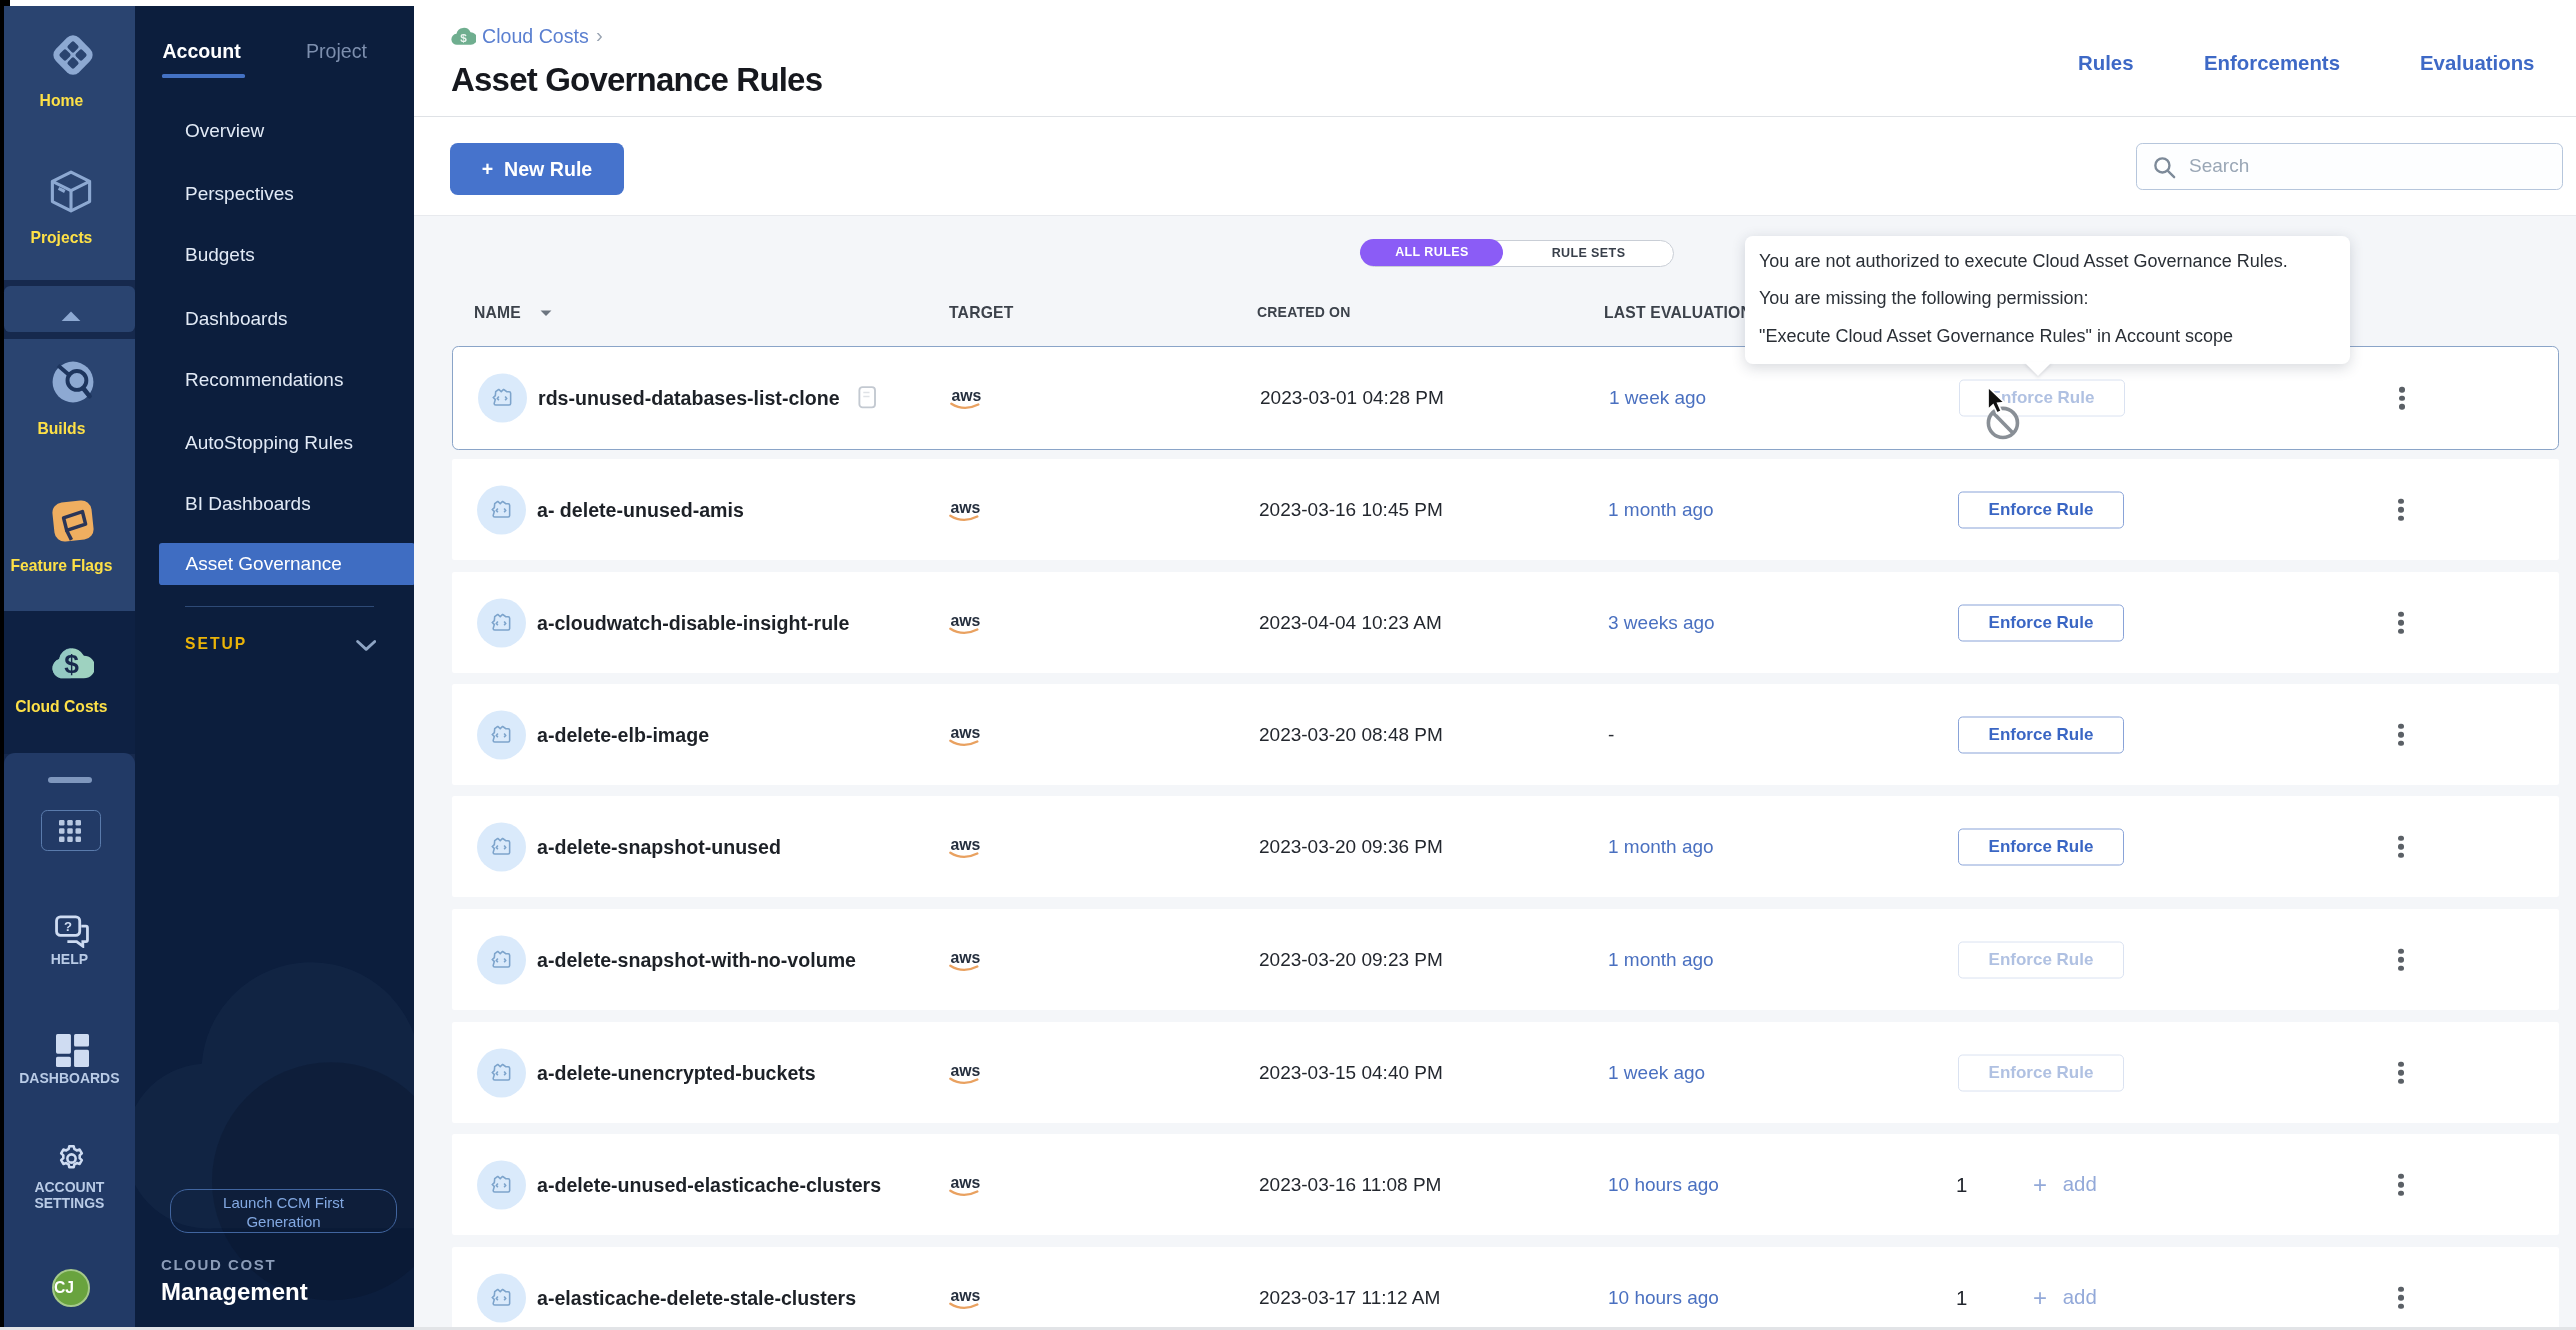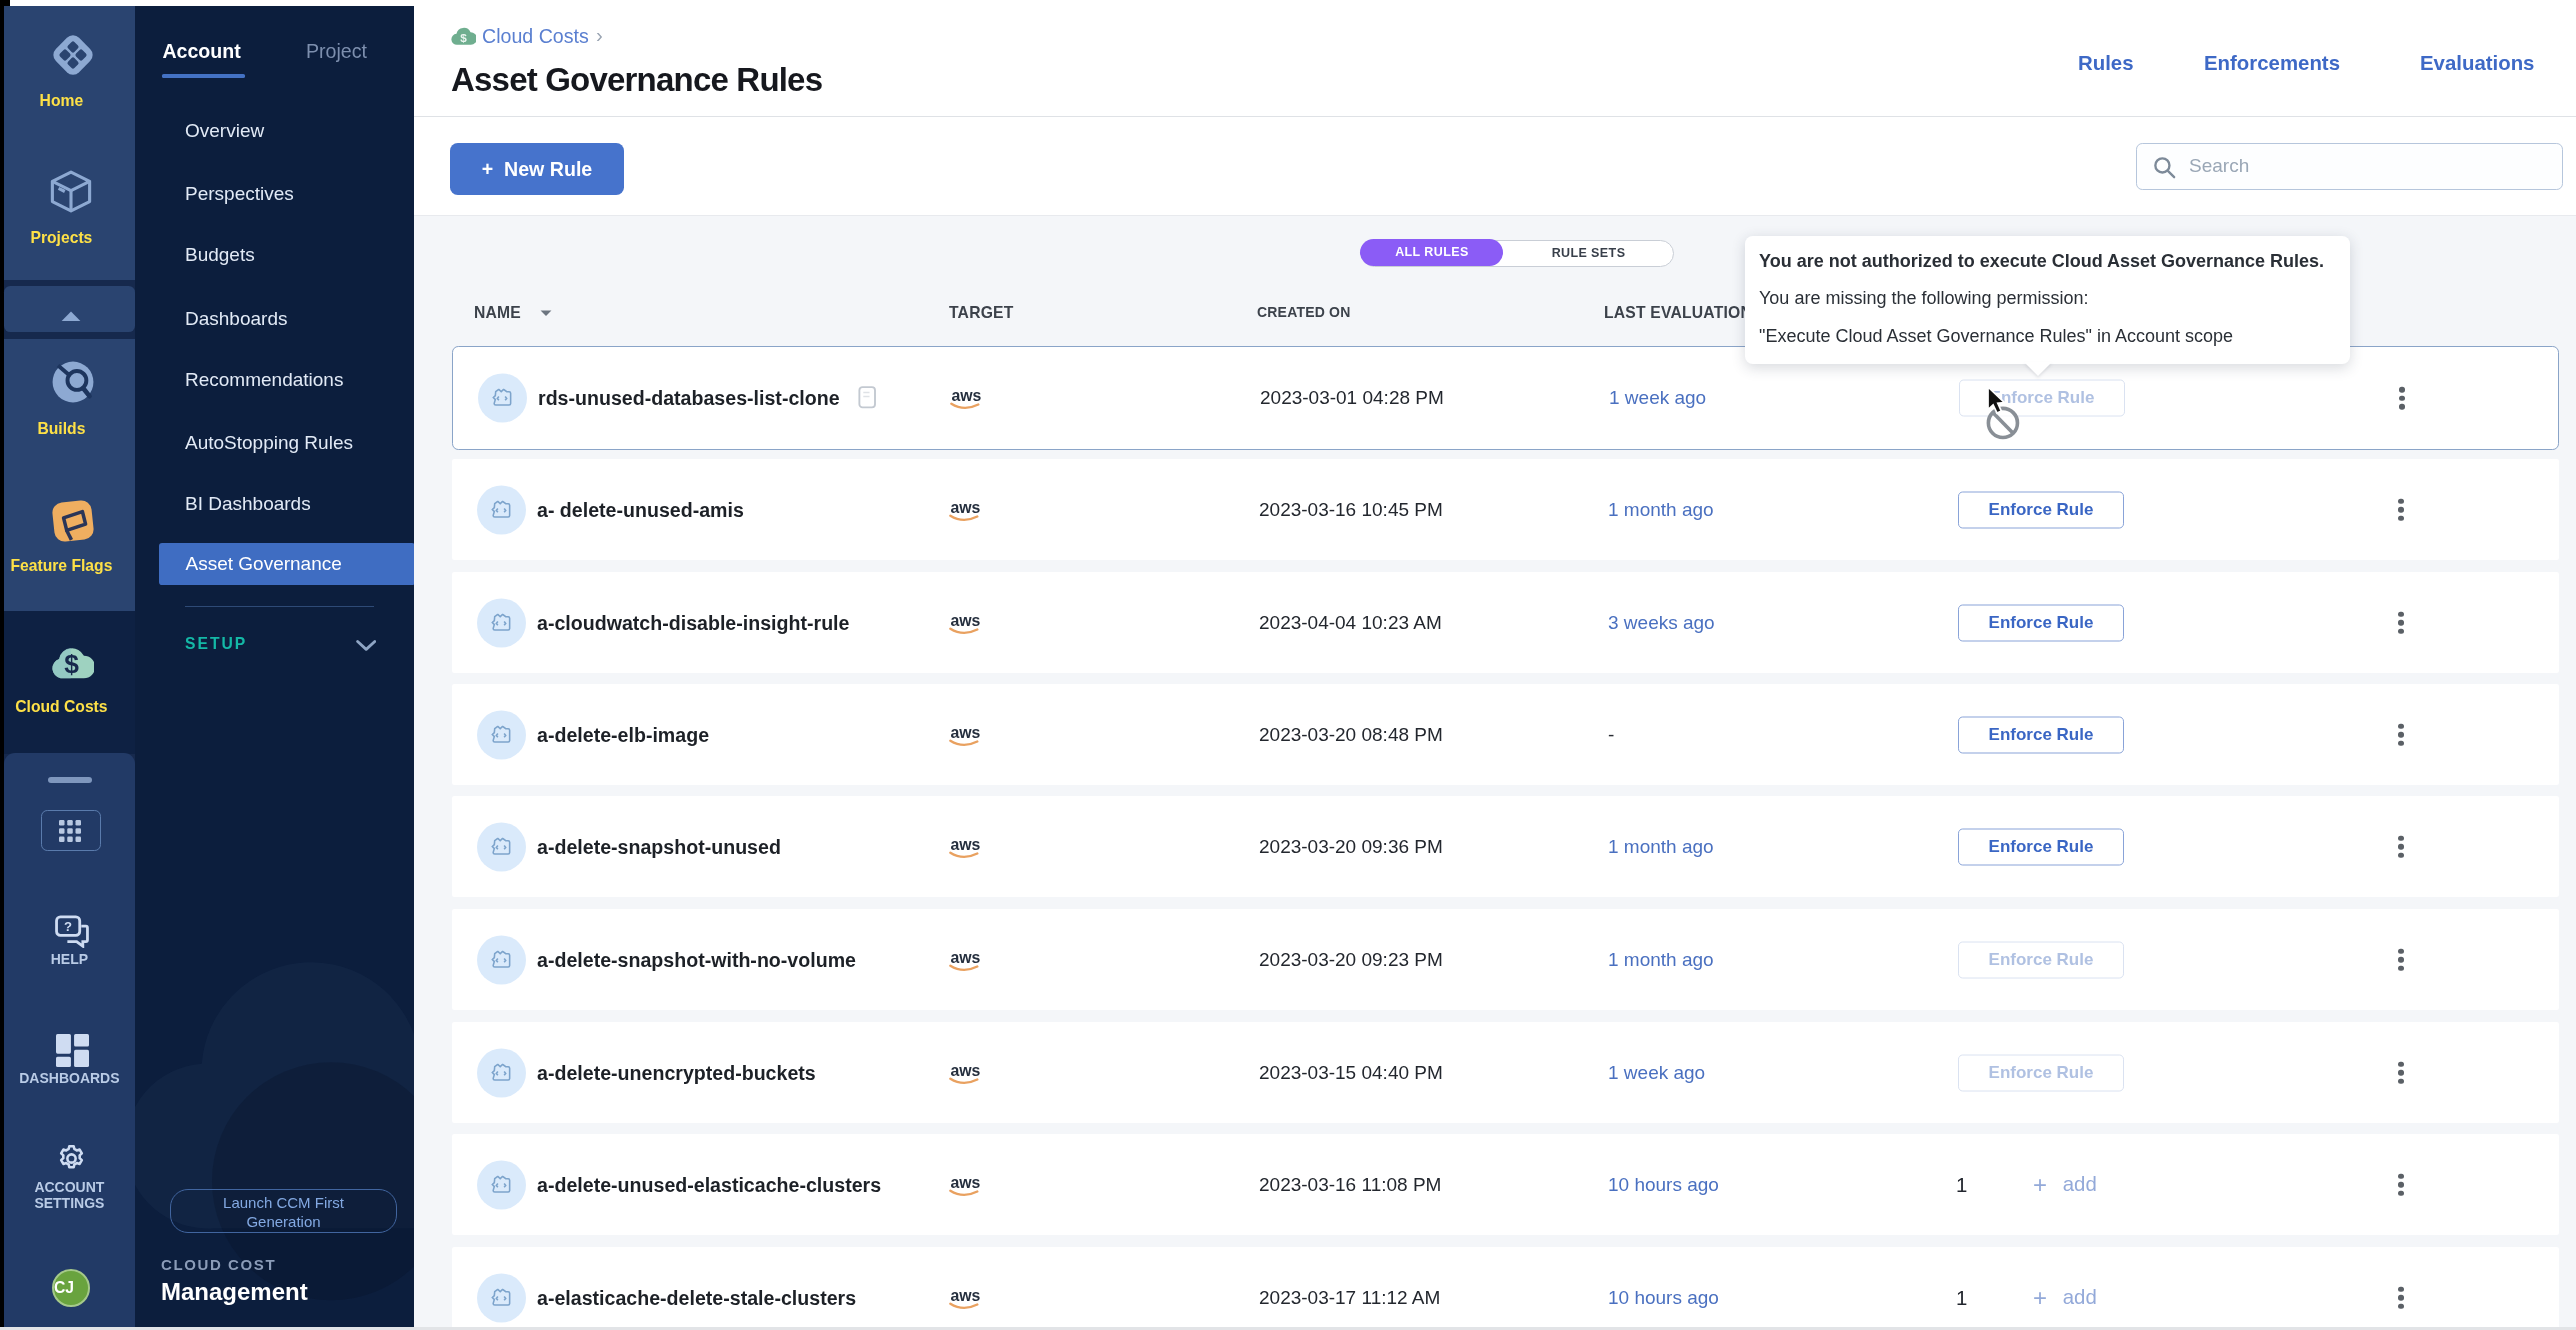--- a/index.html
+++ b/index.html
@@ -146,21 +146,21 @@
   <div class="abs" style="left:171px;top:34px;font-size:19.6px;color:#7d8fae;">Project</div>
   <div class="menu-item" style="top:114px;">Overview</div>
   <div class="menu-item" style="top:177px;">Perspectives</div>
   <div class="menu-item" style="top:238px;">Budgets</div>
   <div class="menu-item" style="top:302px;">Dashboards</div>
   <div class="menu-item" style="top:363px;">Recommendations</div>
   <div class="menu-item" style="top:426px;">AutoStopping Rules</div>
   <div class="menu-item" style="top:487px;">BI Dashboards</div>
   <div class="menu-item active" style="top:537px;height:42px;line-height:42px;padding-left:27px;">Asset Governance</div>
   <div class="abs" style="left:50px;top:600px;width:189px;height:0.8px;background:#2e4a76;"></div>
-  <div class="abs" style="left:50px;top:629px;font-size:15.7px;font-weight:bold;letter-spacing:2px;color:#14b8a6;">SETUP</div>
+  <div class="abs" style="left:50px;top:629px;font-size:15.7px;font-weight:bold;letter-spacing:2px;color:#eab308;">SETUP</div>
   <svg class="abs" style="left:221px;top:634px;" width="20.4" height="11.7" viewBox="0 0 26 15">
       <path d="M2 2 L13 12 L24 2" fill="none" stroke="#8fa5c4" stroke-width="3.6" stroke-linecap="round" stroke-linejoin="round"></path>
     </svg>
   <svg class="abs" style="left:0px;top:862px;" width="280" height="469" viewBox="0 0 357 599">
     <path d="M100 460 A105 105 0 0 1 85 250 A140 140 0 0 1 357 215 L357 460 Z" fill="rgba(115,155,205,0.05)"></path>
     <circle cx="250" cy="400" r="152" fill="rgba(8,16,34,0.26)"></circle>
   </svg>
   <div class="abs" style="left:26px;top:1183px;width:227px;height:44px;border:1.6px solid #41659f;border-radius:18px;text-align:center;color:#83a9e2;font-size:15px;line-height:19.6px;padding-top:2.3px;margin-left:9px;">Launch CCM First<br>Generation</div>
   <div class="abs" style="left:26px;top:1250px;font-size:15px;font-weight:bold;letter-spacing:1.6px;color:#8b9cb8;">CLOUD COST</div>
   <div class="abs" style="left:26px;top:1272px;font-size:24px;font-weight:bold;color:#fff;">Management</div>
@@ -437,21 +437,21 @@
             <i></i>
             <i></i>
             <i></i>
           </span>
       </div>
     </div>
     <div id="overlay">
 
       <div class="abs" style="left:1331px;top:20.4px;width:605px;height:128px;background:#fff;border-radius:7.8px;box-shadow:0 3.1px 14px rgba(40,50,70,0.18);"></div>
       <div class="abs" style="left:1610px;top:146px;width:0;height:0;border-left:14px solid transparent;border-right:14px solid transparent;border-top:14px solid #fff;filter:drop-shadow(0 2.3px 1.6px rgba(40,50,70,0.12));"></div>
-      <div class="abs" style="left:1345px;top:35px;font-size:18px;font-weight:bold;color:#2a2f36;white-space:nowrap;">You are not authorized to execute Cloud Asset Governance Rules.</div>
+      <div class="abs" style="left:1345px;top:35px;font-size:18px;font-weight:normal;color:#2a2f36;white-space:nowrap;">You are not authorized to execute Cloud Asset Governance Rules.</div>
       <div class="abs" style="left:1345px;top:72px;font-size:18px;color:#2a2f36;white-space:nowrap;">You are missing the following permission:</div>
       <div class="abs" style="left:1345px;top:110px;font-size:18px;color:#2a2f36;white-space:nowrap;">"Execute Cloud Asset Governance Rules" in Account scope</div>
 
       <svg class="abs" style="left:1563px;top:159px;" width="66" height="66" viewBox="0 0 84 84">
         <circle cx="33" cy="61" r="18.5" fill="rgba(255,255,255,0.72)" stroke="#898f96" stroke-width="4.6"></circle>
         <line x1="20.5" y1="48" x2="46" y2="74" stroke="#898f96" stroke-width="4.6"></line>
         <path d="M14 15 L14 44 L20.5 38 L25.5 48.5 L31 46 L26.5 36 L35 35 Z" fill="#111" stroke="#fff" stroke-width="2.2"></path>
       </svg>
     </div>
   </div>

